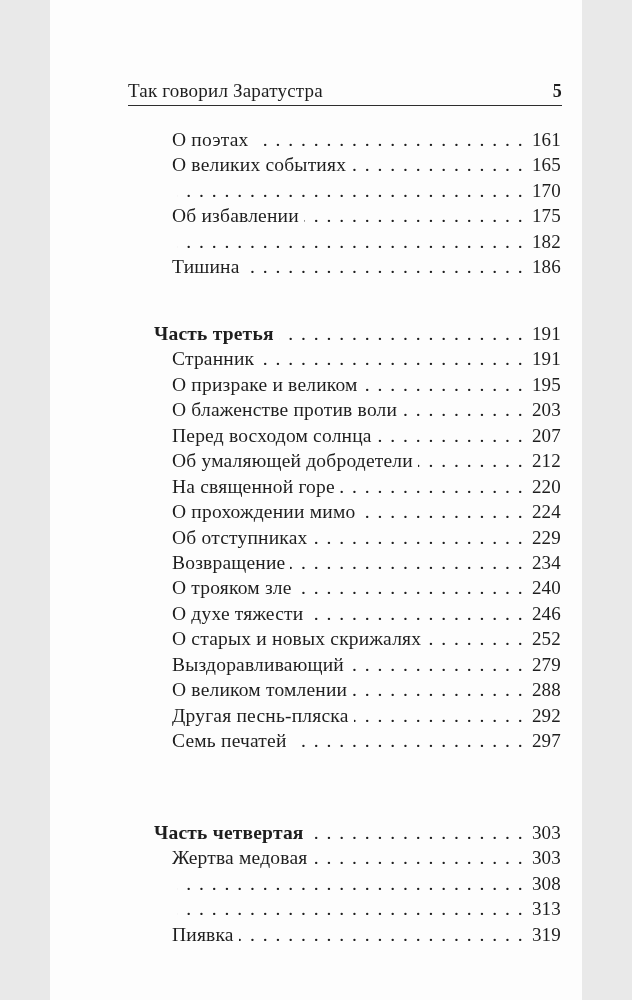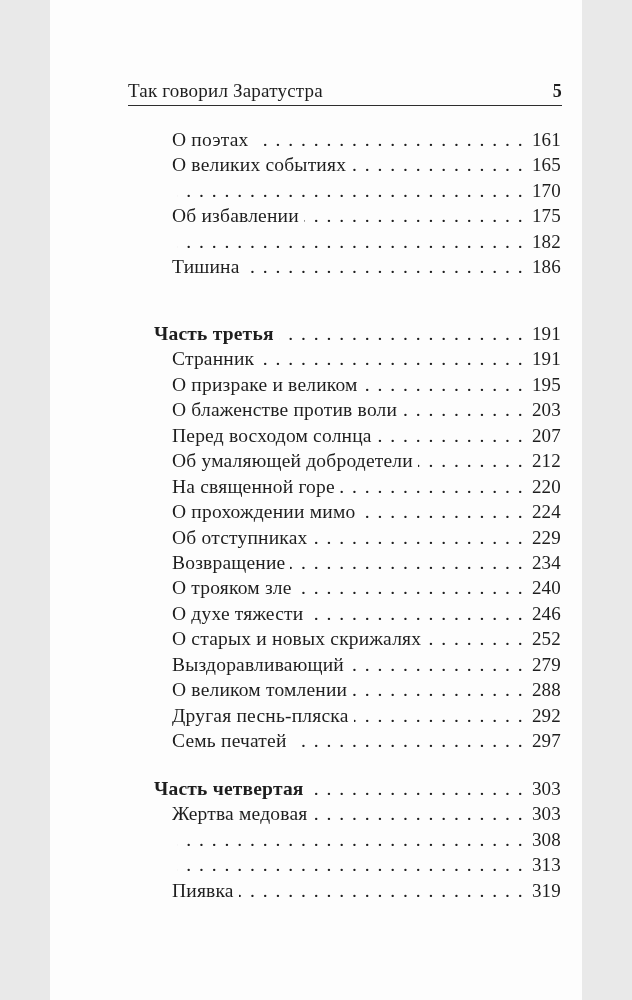--- a/index.html
+++ b/index.html
@@ -44,21 +44,21 @@
   .toc{
     position:absolute;
     left:78px;
     top:0;
     width:434px;
     height:1000px;
   }
   .toc-block{position:absolute;left:0;width:434px;}
   .toc-block-0{top:127px;}
   .toc-block-1{top:309px;margin-top:12px;}
-  .toc-block-2{top:776px;}
+  .toc-block-2{top:820px;}
   .toc-row{
     display:flex;
     align-items:baseline;
     height:25.45px;
     line-height:25.45px;
     font-size:19.5px;
     letter-spacing:0.2px;
     padding-left:44px;
   }
   .toc-row.part-heading{

